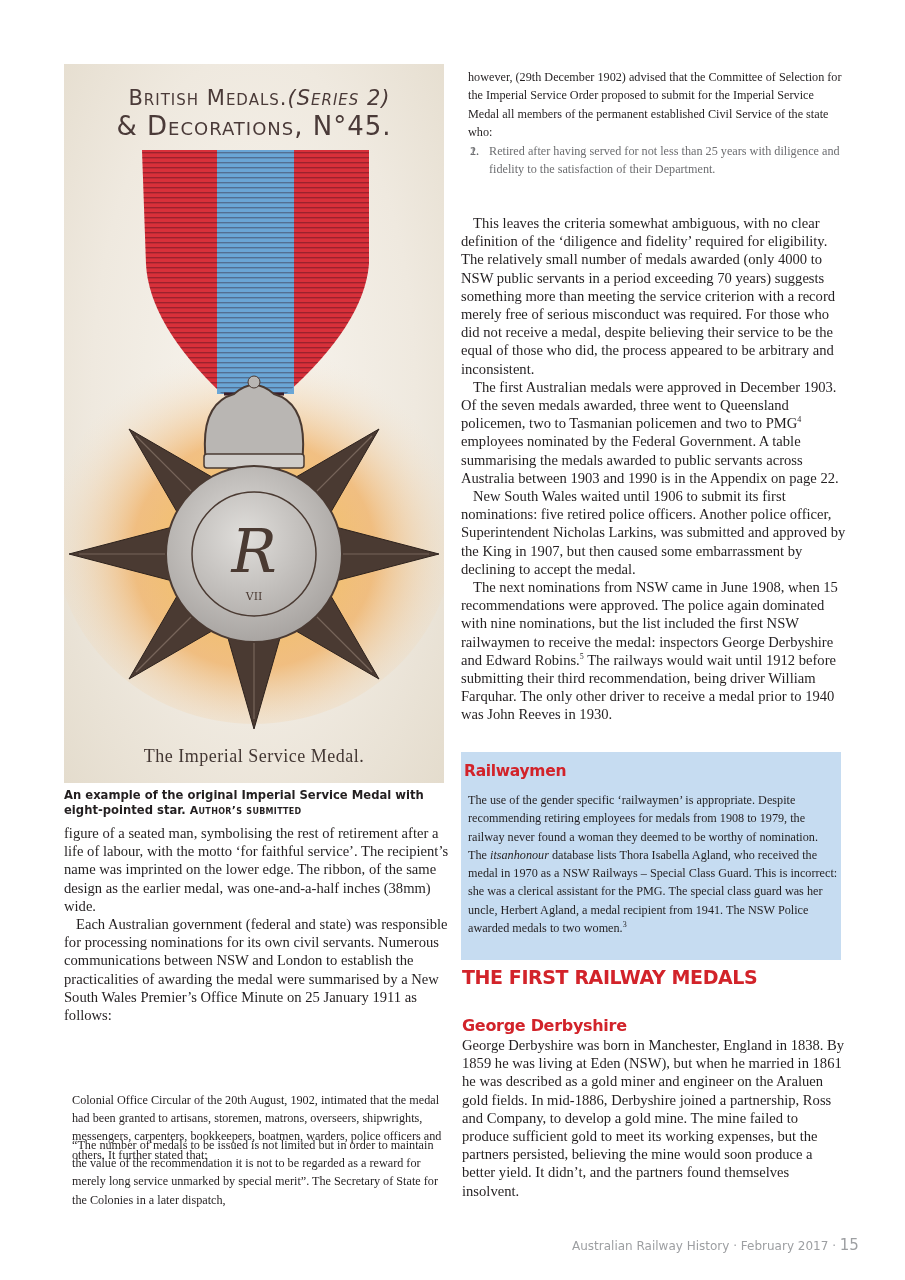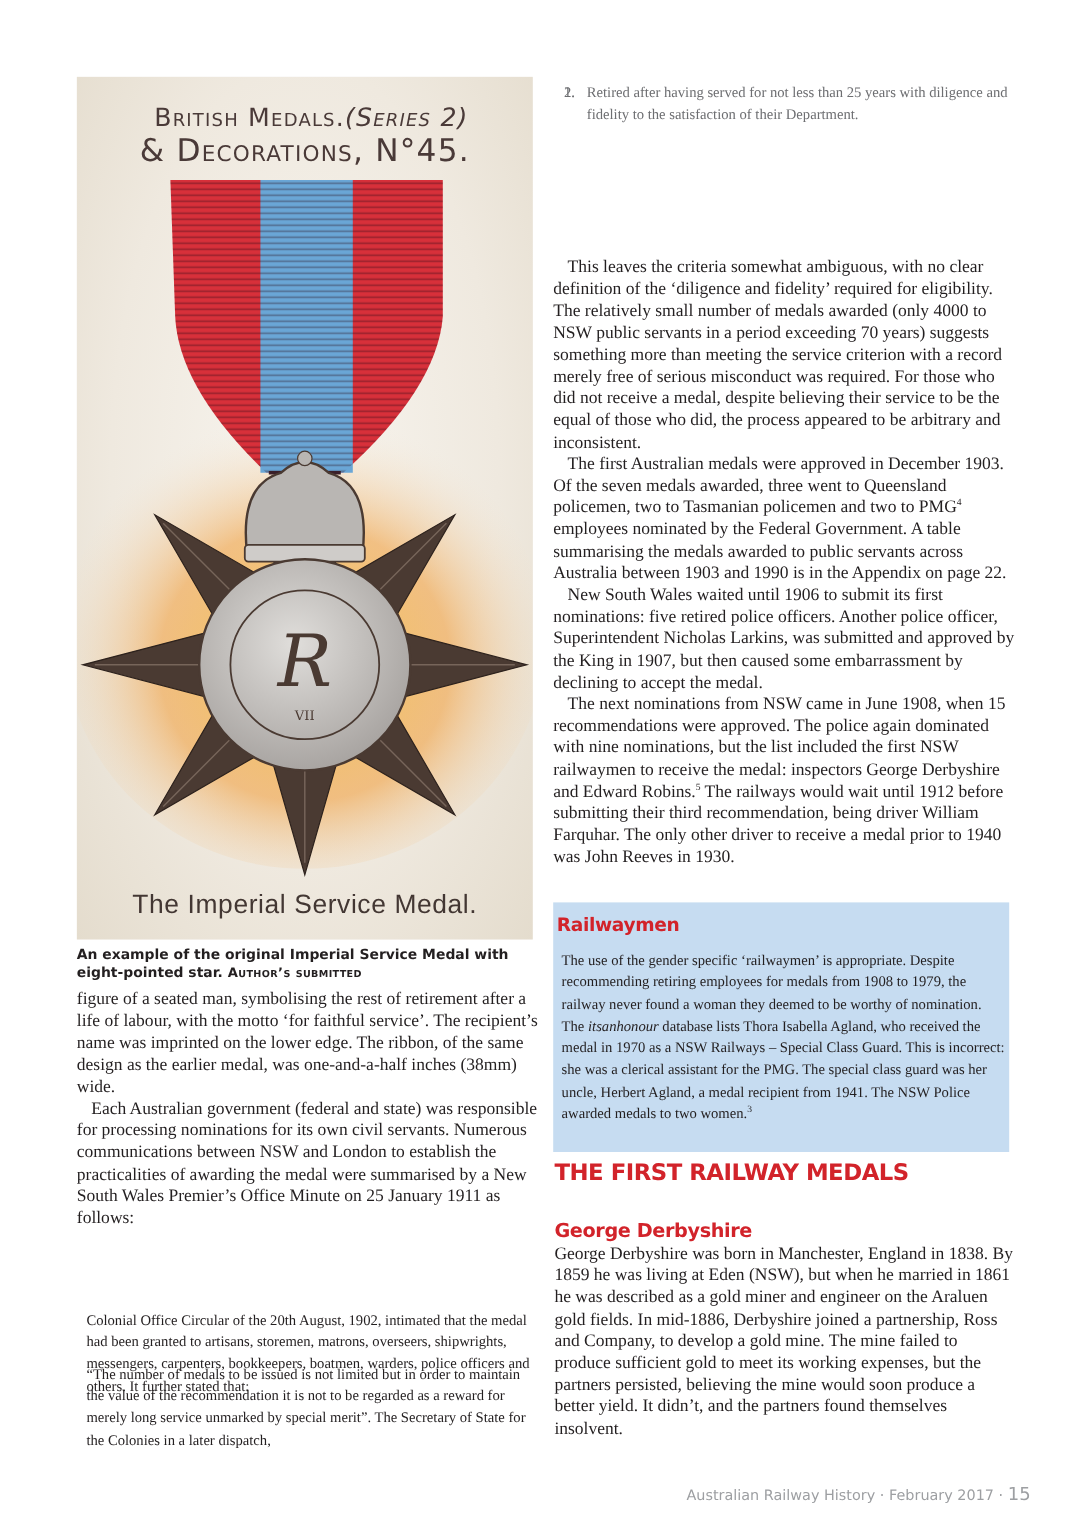--- a/index.html
+++ b/index.html
@@ -11,21 +11,21 @@
             background: #f1ece4; overflow: hidden; }
   .card-bg { position: absolute; inset: 0;
              background: radial-gradient(ellipse at 50% 45%, #f8f5ef 0%, #efe9df 60%, #e4dccd 100%); }
   .card-title { position: absolute; left: 0; right: 0; top: 20px; text-align: center;
                 font-family: "DejaVu Sans", sans-serif; color: #4a3a38; letter-spacing: 1px;
                 line-height: 28px; }
   .card-title .l1 { font-size: 21px; font-variant: small-caps; padding-left: 11px; }
   .card-title .l1 i { font-style: italic; font-weight: normal; }
   .card-title .l2 { font-size: 26px; font-variant: small-caps; }
   .card-caption-text { position: absolute; left: 0; right: 0; bottom: 16px; text-align: center;
-                       font-family: Liberation Sans, sans-serif; font-size: 22px; color: #433733;
+                       font-family: Liberation Serif, serif; font-size: 18px; color: #433733;
                        letter-spacing: 0.5px; }
   .medal-svg { position: absolute; left: 0; top: 0; }
 
   .caption { position: absolute; left: 64px; top: 788px; width: 390px;
              font-family: "DejaVu Sans", sans-serif; font-weight: bold; font-size: 11.6px;
              line-height: 15px; color: #231f20; }
   .caption .credit { font-variant: small-caps; font-size: 11px; letter-spacing: 0.3px; }
 
   .body-text { font-size: 14.6px; line-height: 18.2px; }
   .col-left { position: absolute; left: 64px; top: 824px; width: 392px; }
@@ -131,20 +131,21 @@
 
 <div class="col-left body-text">
   <p>figure of a seated man, symbolising the rest of retirement after a life of labour, with the motto ‘for faithful service’. The recipient’s name was imprinted on the lower edge. The ribbon, of the same design as the earlier medal, was one-and-a-half inches (38mm) wide.</p>
   <p class="indent">Each Australian government (federal and state) was responsible for processing nominations for its own civil servants. Numerous communications between NSW and London to establish the practicalities of awarding the medal were summarised by a New South Wales Premier’s Office Minute on 25 January 1911 as follows:</p>
 </div>
 
 <div class="quote quote1">Colonial Office Circular of the 20th August, 1902, intimated that the medal had been granted to artisans, storemen, matrons, overseers, shipwrights, messengers, carpenters, bookkeepers, boatmen, warders, police officers and others. It further stated that:</div>
 <div class="quote quote2">“The number of medals to be issued is not limited but in order to maintain the value of the recommendation it is not to be regarded as a reward for merely long service unmarked by special merit”. The Secretary of State for the Colonies in a later dispatch,</div>
 
 <div class="top-quote">
+  <p>however, (29th December 1902) advised that the Committee of Selection for the Imperial Service Order proposed to submit for the Imperial Service Medal all members of the permanent established Civil Service of the state who:</p>
   <ol>
     <li><span class="num">1.</span></li>
     <li><span class="num">2.</span><span>Retired after having served for not less than 25 years with diligence and fidelity to the satisfaction of their Department.</span></li>
   </ol>
 </div>
 
 <div class="col-right body-text">
   <p class="indent">This leaves the criteria somewhat ambiguous, with no clear definition of the ‘diligence and fidelity’ required for eligibility. The relatively small number of medals awarded (only 4000 to NSW public servants in a period exceeding 70 years) suggests something more than meeting the service criterion with a record merely free of serious misconduct was required. For those who did not receive a medal, despite believing their service to be the equal of those who did, the process appeared to be arbitrary and inconsistent.</p>
   <p class="indent"><span>The first Australian medals were approved in December 1903. Of the seven medals awarded, three went to Queensland policemen, two to Tasmanian policemen and two to PMG</span><sup>4</sup><span> employees nominated by the Federal Government. A table summarising the medals awarded to public servants across Australia between 1903 and 1990 is in the Appendix on page 22.</span></p>
   <p class="indent">New South Wales waited until 1906 to submit its first nominations: five retired police officers. Another police officer, Superintendent Nicholas Larkins, was submitted and approved by the King in 1907, but then caused some embarrassment by declining to accept the medal.</p>

